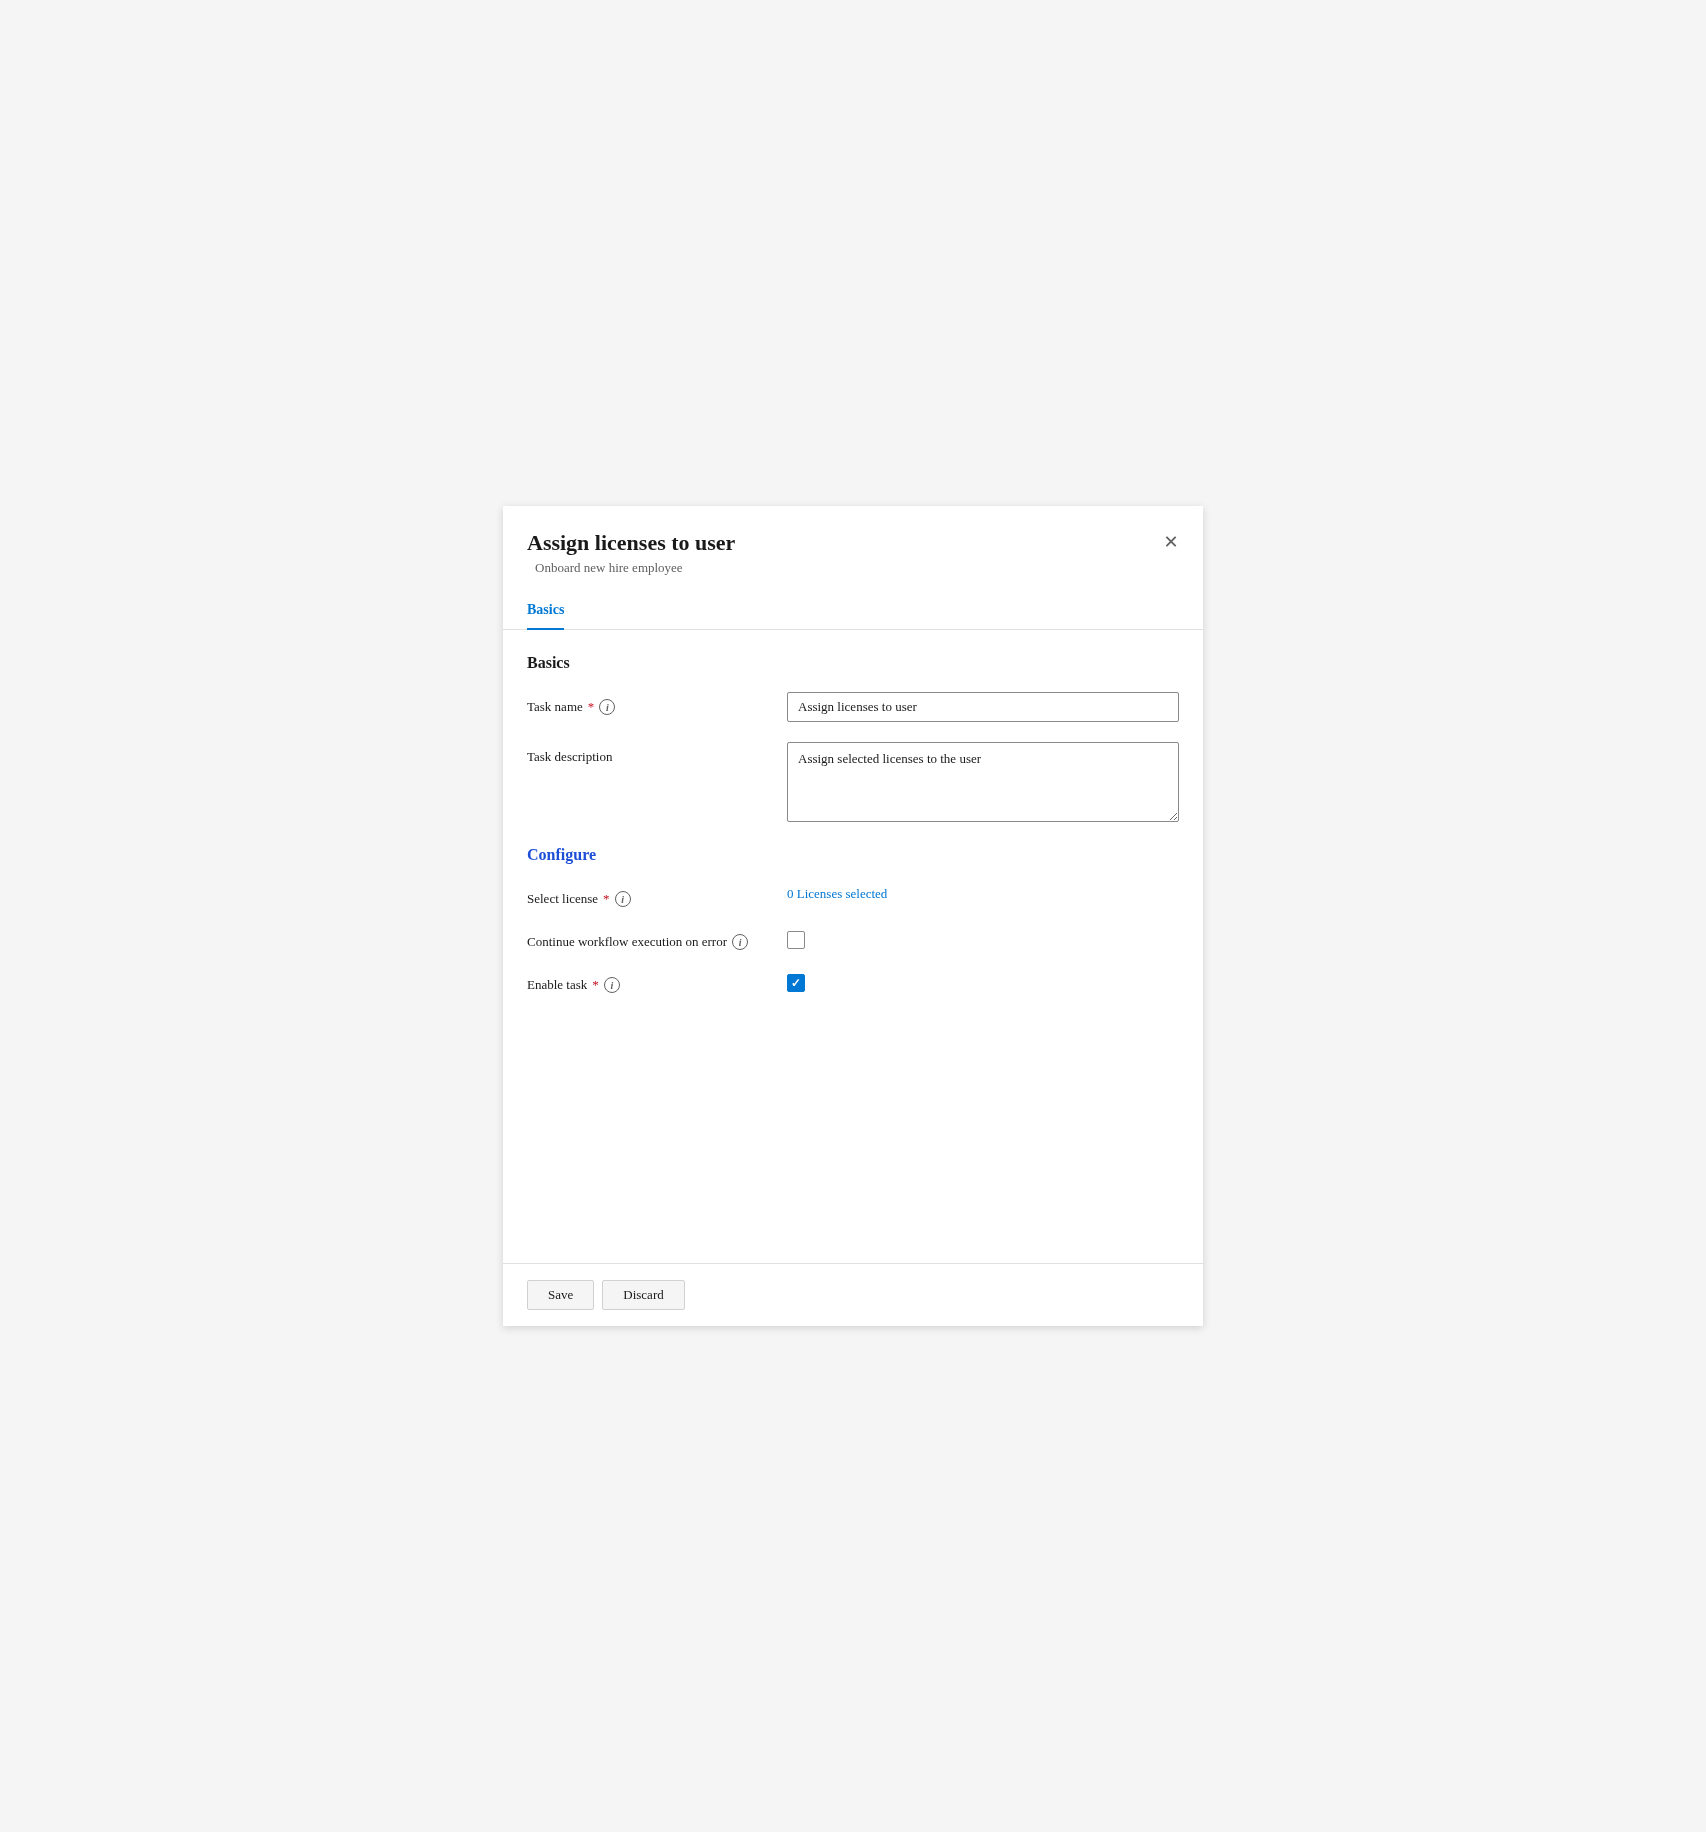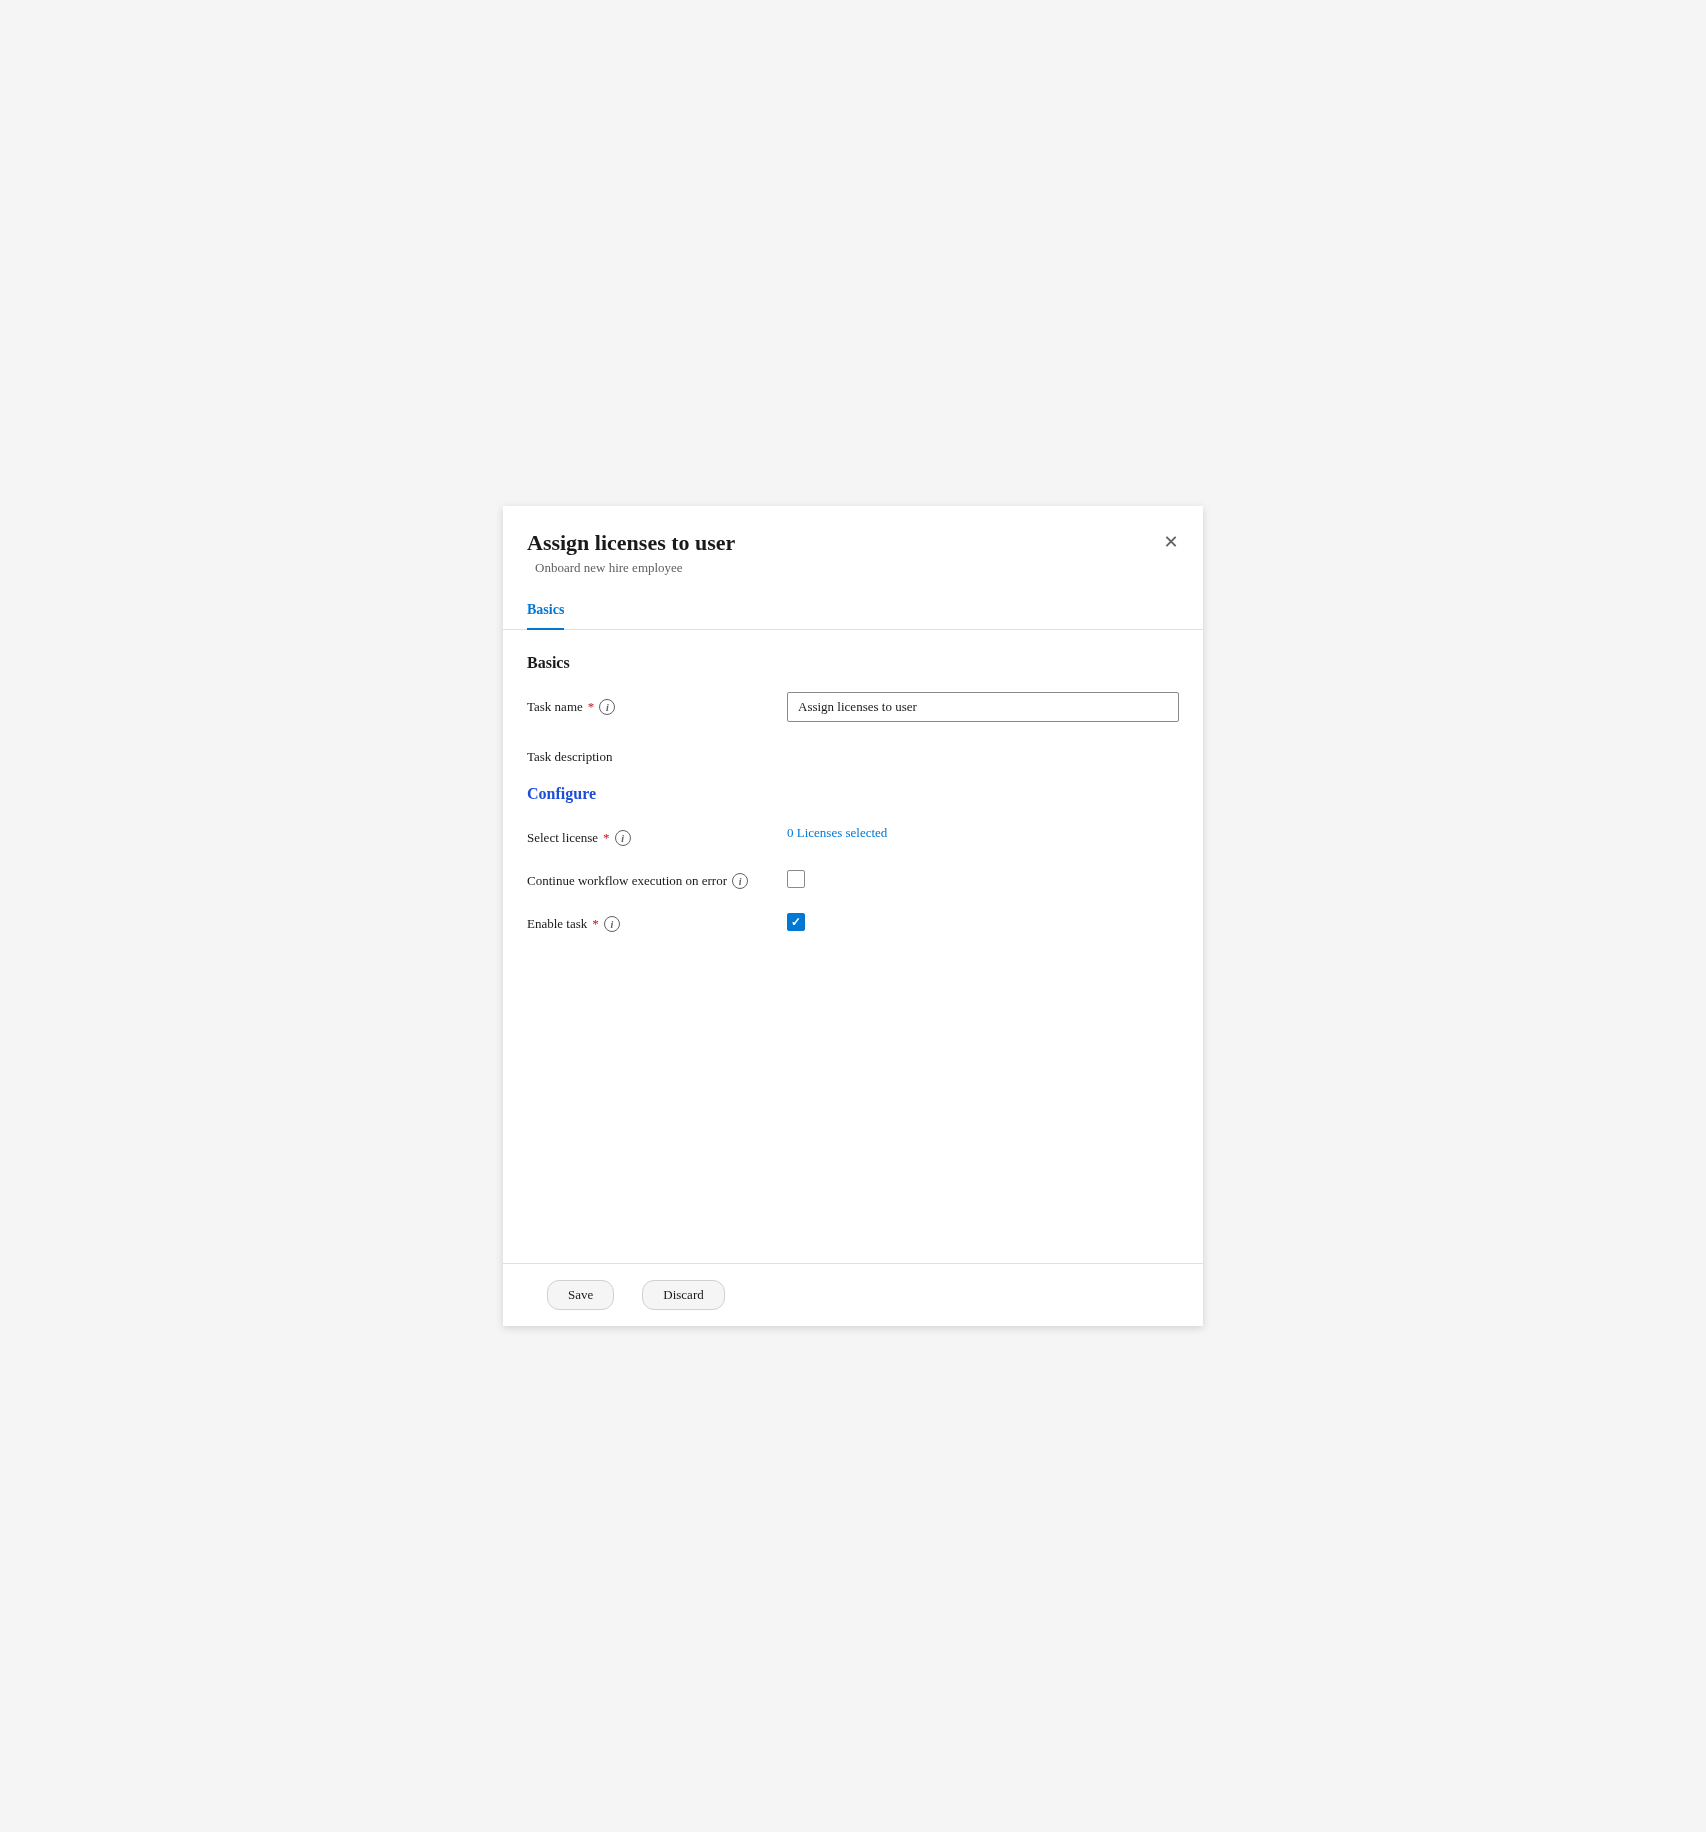--- a/index.html
+++ b/index.html
@@ -219,24 +219,23 @@
       padding: 16px 24px;
       display: flex;
       gap: 8px;
       margin-top: auto;
     }
 
     .btn {
       padding: 6px 20px;
       font-size: 13px;
       font-family: inherit;
-      border-radius: 12px;
+      border-radius: 2px;
       cursor: pointer;
       font-weight: 400;
-      margin-left: 20px;
     }
 
     .btn-default {
       background: #f5f5f5;
       border: 1px solid #d1d1d1;
       color: #1a1a1a;
     }
   </style>
 </head>
 <body>
@@ -270,20 +269,23 @@
         </label>
         <div class="form-control-wrap">
           <input class="text-input" type="text" value="Assign licenses to user" style="">
         </div>
       </div>
 
       <div class="form-row">
         <label class="form-label">
           <span>Task description</span>
         </label>
+        <div class="form-control-wrap">
+          <textarea class="textarea-input" style="">Assign selected licenses to the user</textarea>
+        </div>
       </div>
     </div>
 
     <div class="configure-section">
       <h2 class="configure-title">Configure</h2>
 
       <div class="form-row">
         <label class="form-label">
           <span>Select license</span>
           <span class="required-star">*</span>

